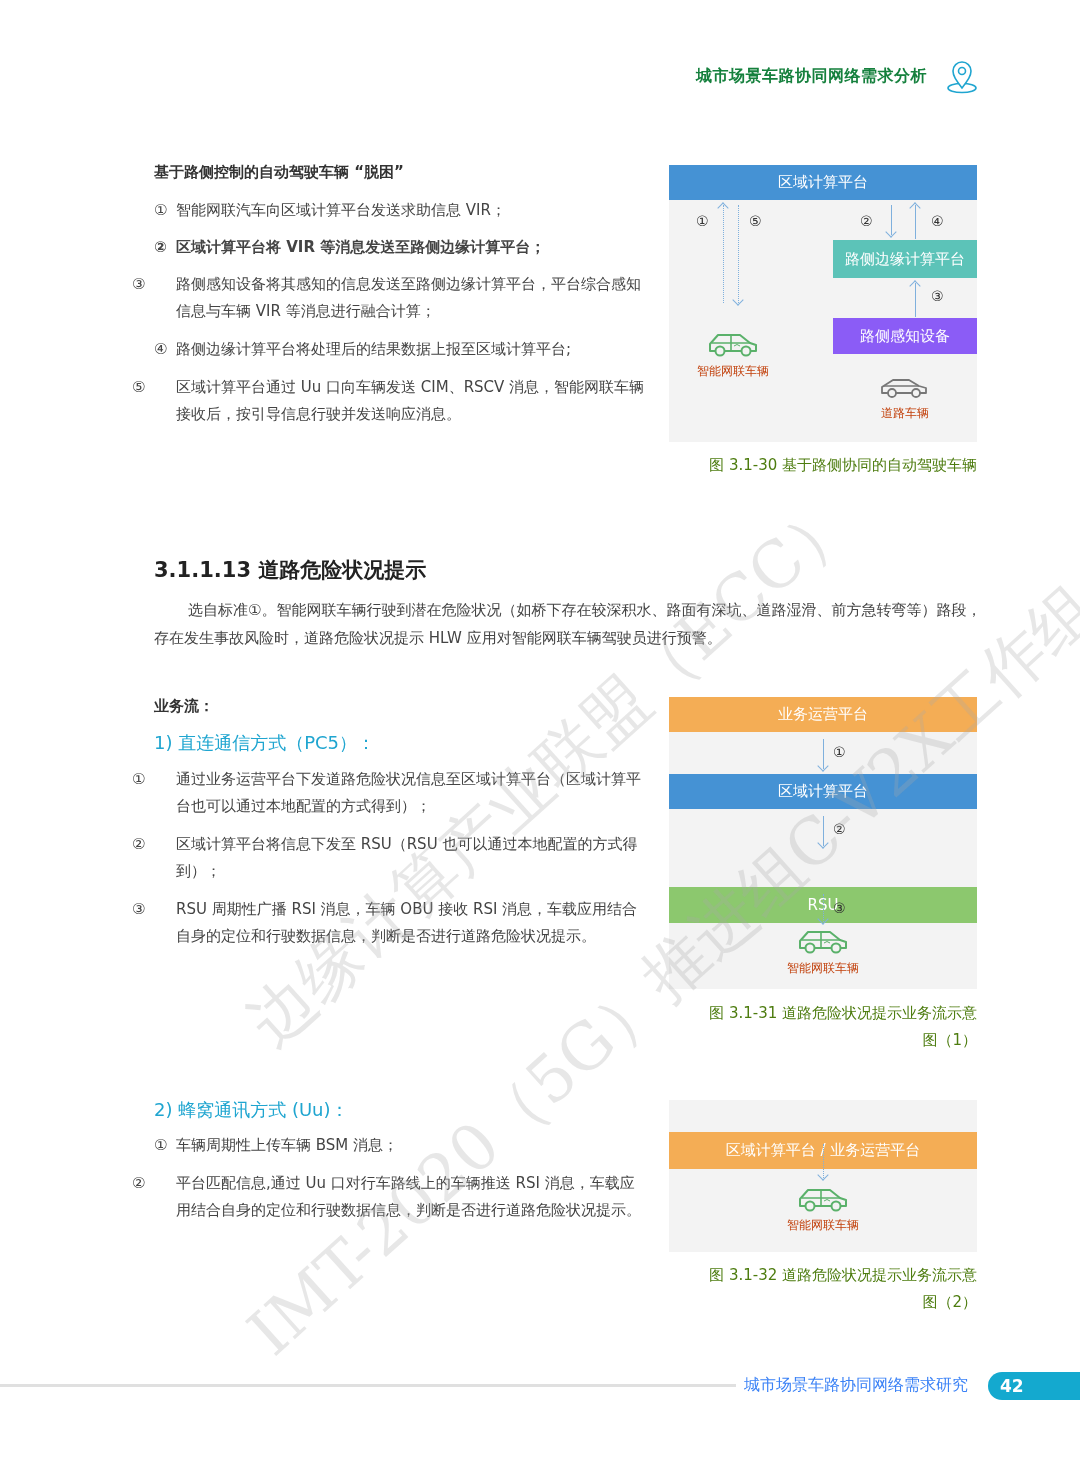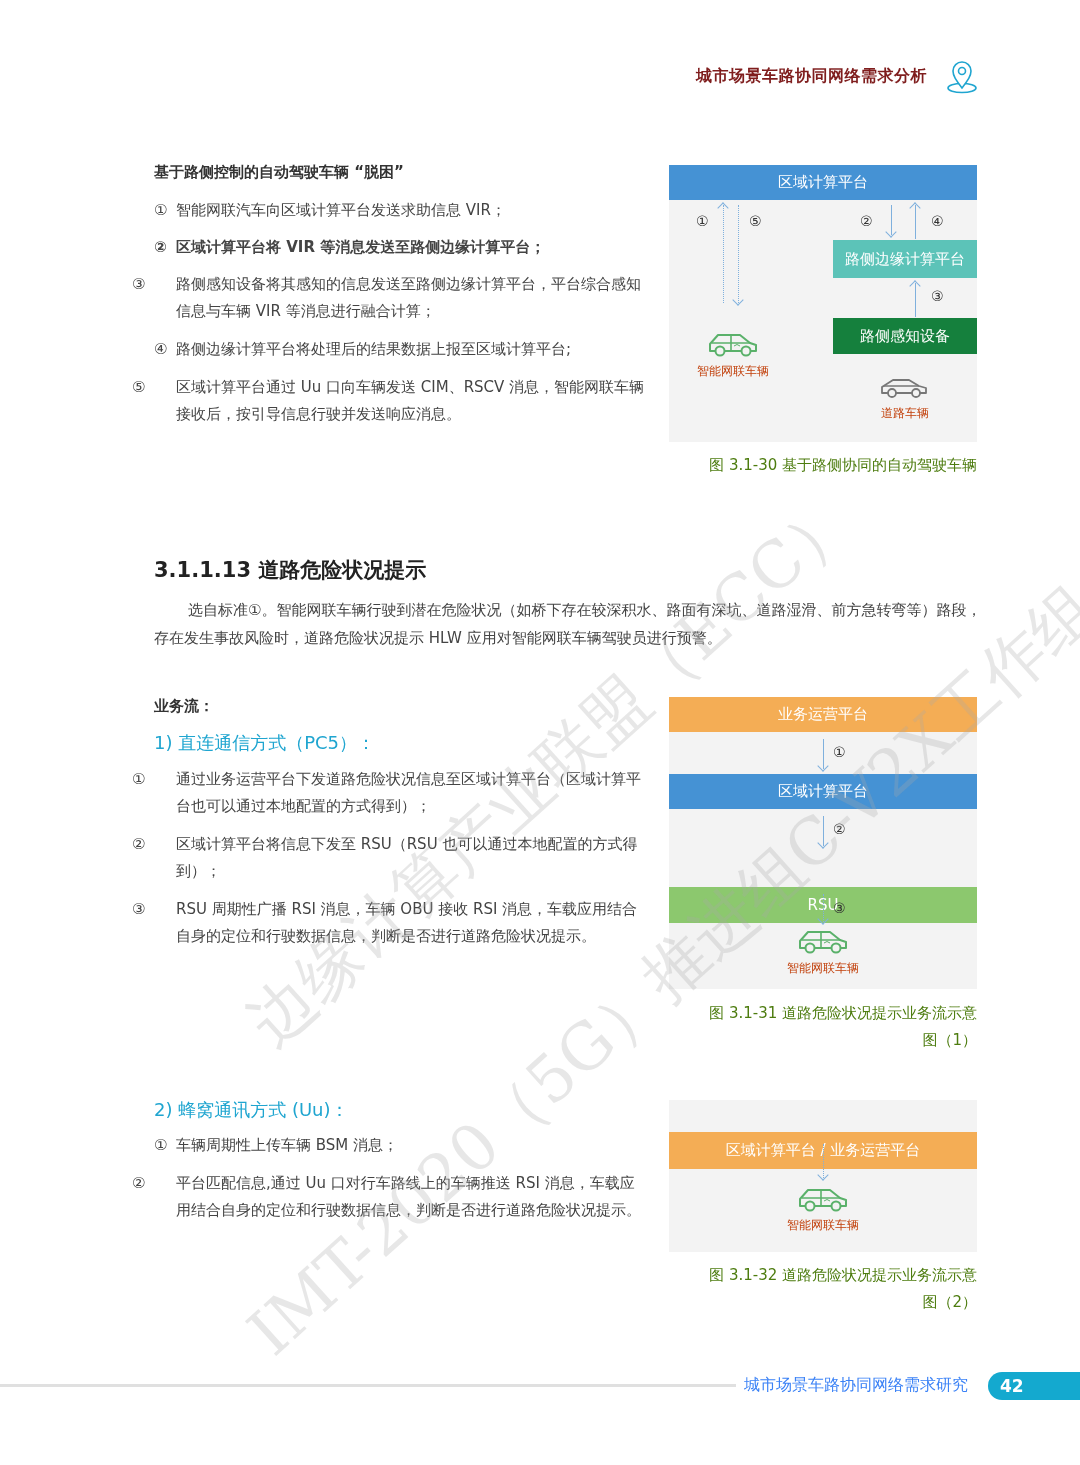--- a/index.html
+++ b/index.html
@@ -1,19 +1,19 @@
 <!DOCTYPE html>
 <html><head>
 <meta charset="utf-8">
 <style>
   html, body { margin:0; padding:0; }
   body { width:1080px; height:1465px; background:#ffffff; position:relative; overflow:hidden;
          font-family:"DejaVu Sans", "Liberation Sans", sans-serif; color:#3a3a3a; }
   .abs { position:absolute; }
-  .header-title { left:696px; top:66px; font-size:16px; font-weight:bold; color:#7f1d1d; letter-spacing:0.5px; }
+  .header-title { left:696px; top:66px; font-size:16px; font-weight:bold; color:#15803d; letter-spacing:0.5px; }
   .pin-icon { left:946px; top:60px; width:32px; height:34px; }
   .sub-heading { font-size:15px; font-weight:bold; color:#333; }
   .list-item { position:absolute; left:154px; width:470px; font-size:15px; color:#444; line-height:27px; }
   .list-item .num { display:inline-block; width:22px; }
   .list-item .txt { display:inline; }
   .indent { padding-left:22px; text-indent:-22px; }
 
   .section-title { left:154px; top:556px; font-size:21px; font-weight:bold; color:#222; }
   .para { left:154px; width:830px; font-size:15px; color:#444; line-height:28px; }
 
@@ -75,21 +75,21 @@
   <div class="arrow solid arrowhead-down" style="left:222px;top:40px;height:30px;"></div>
   <div class="arrow solid arrowhead-up" style="left:246px;top:40px;height:34px;"></div>
   <div class="circ" style="left:191px;top:48px;">②</div>
   <div class="circ" style="left:262px;top:48px;">④</div>
 
   <div class="box" style="left:164px;top:75px;width:144px;height:38px;background:#5cc3b8;">路侧边缘计算平台</div>
 
   <div class="arrow solid arrowhead-up" style="left:246px;top:118px;height:34px;"></div>
   <div class="circ" style="left:262px;top:123px;">③</div>
 
-  <div class="box" style="left:164px;top:153px;width:144px;height:36px;background:#15803d;">路侧感知设备</div>
+  <div class="box" style="left:164px;top:153px;width:144px;height:36px;background:#8b5cf6;">路侧感知设备</div>
 
   <svg class="abs" style="left:37px;top:166px;" width="54" height="28" viewBox="0 0 54 28">
     <path d="M4 20 L4 13 L12 4 L34 4 L44 12 L50 14 L50 20 Z" fill="none" stroke="#5ab16a" stroke-width="2" stroke-linejoin="round"></path>
     <line x1="25" y1="4" x2="25" y2="20" stroke="#5ab16a" stroke-width="1.6"></line>
     <line x1="6" y1="12" x2="44" y2="12" stroke="#5ab16a" stroke-width="1.4"></line>
     <circle cx="14" cy="20" r="4.5" fill="#f3f3f3" stroke="#5ab16a" stroke-width="2"></circle>
     <circle cx="40" cy="20" r="4.5" fill="#f3f3f3" stroke="#5ab16a" stroke-width="2"></circle>
     <path d="M28 15 Q31 12 34 15" fill="none" stroke="#5ab16a" stroke-width="1"></path>
   </svg>
   <div class="car-label" style="left:4px;top:198px;">智能网联车辆</div>

